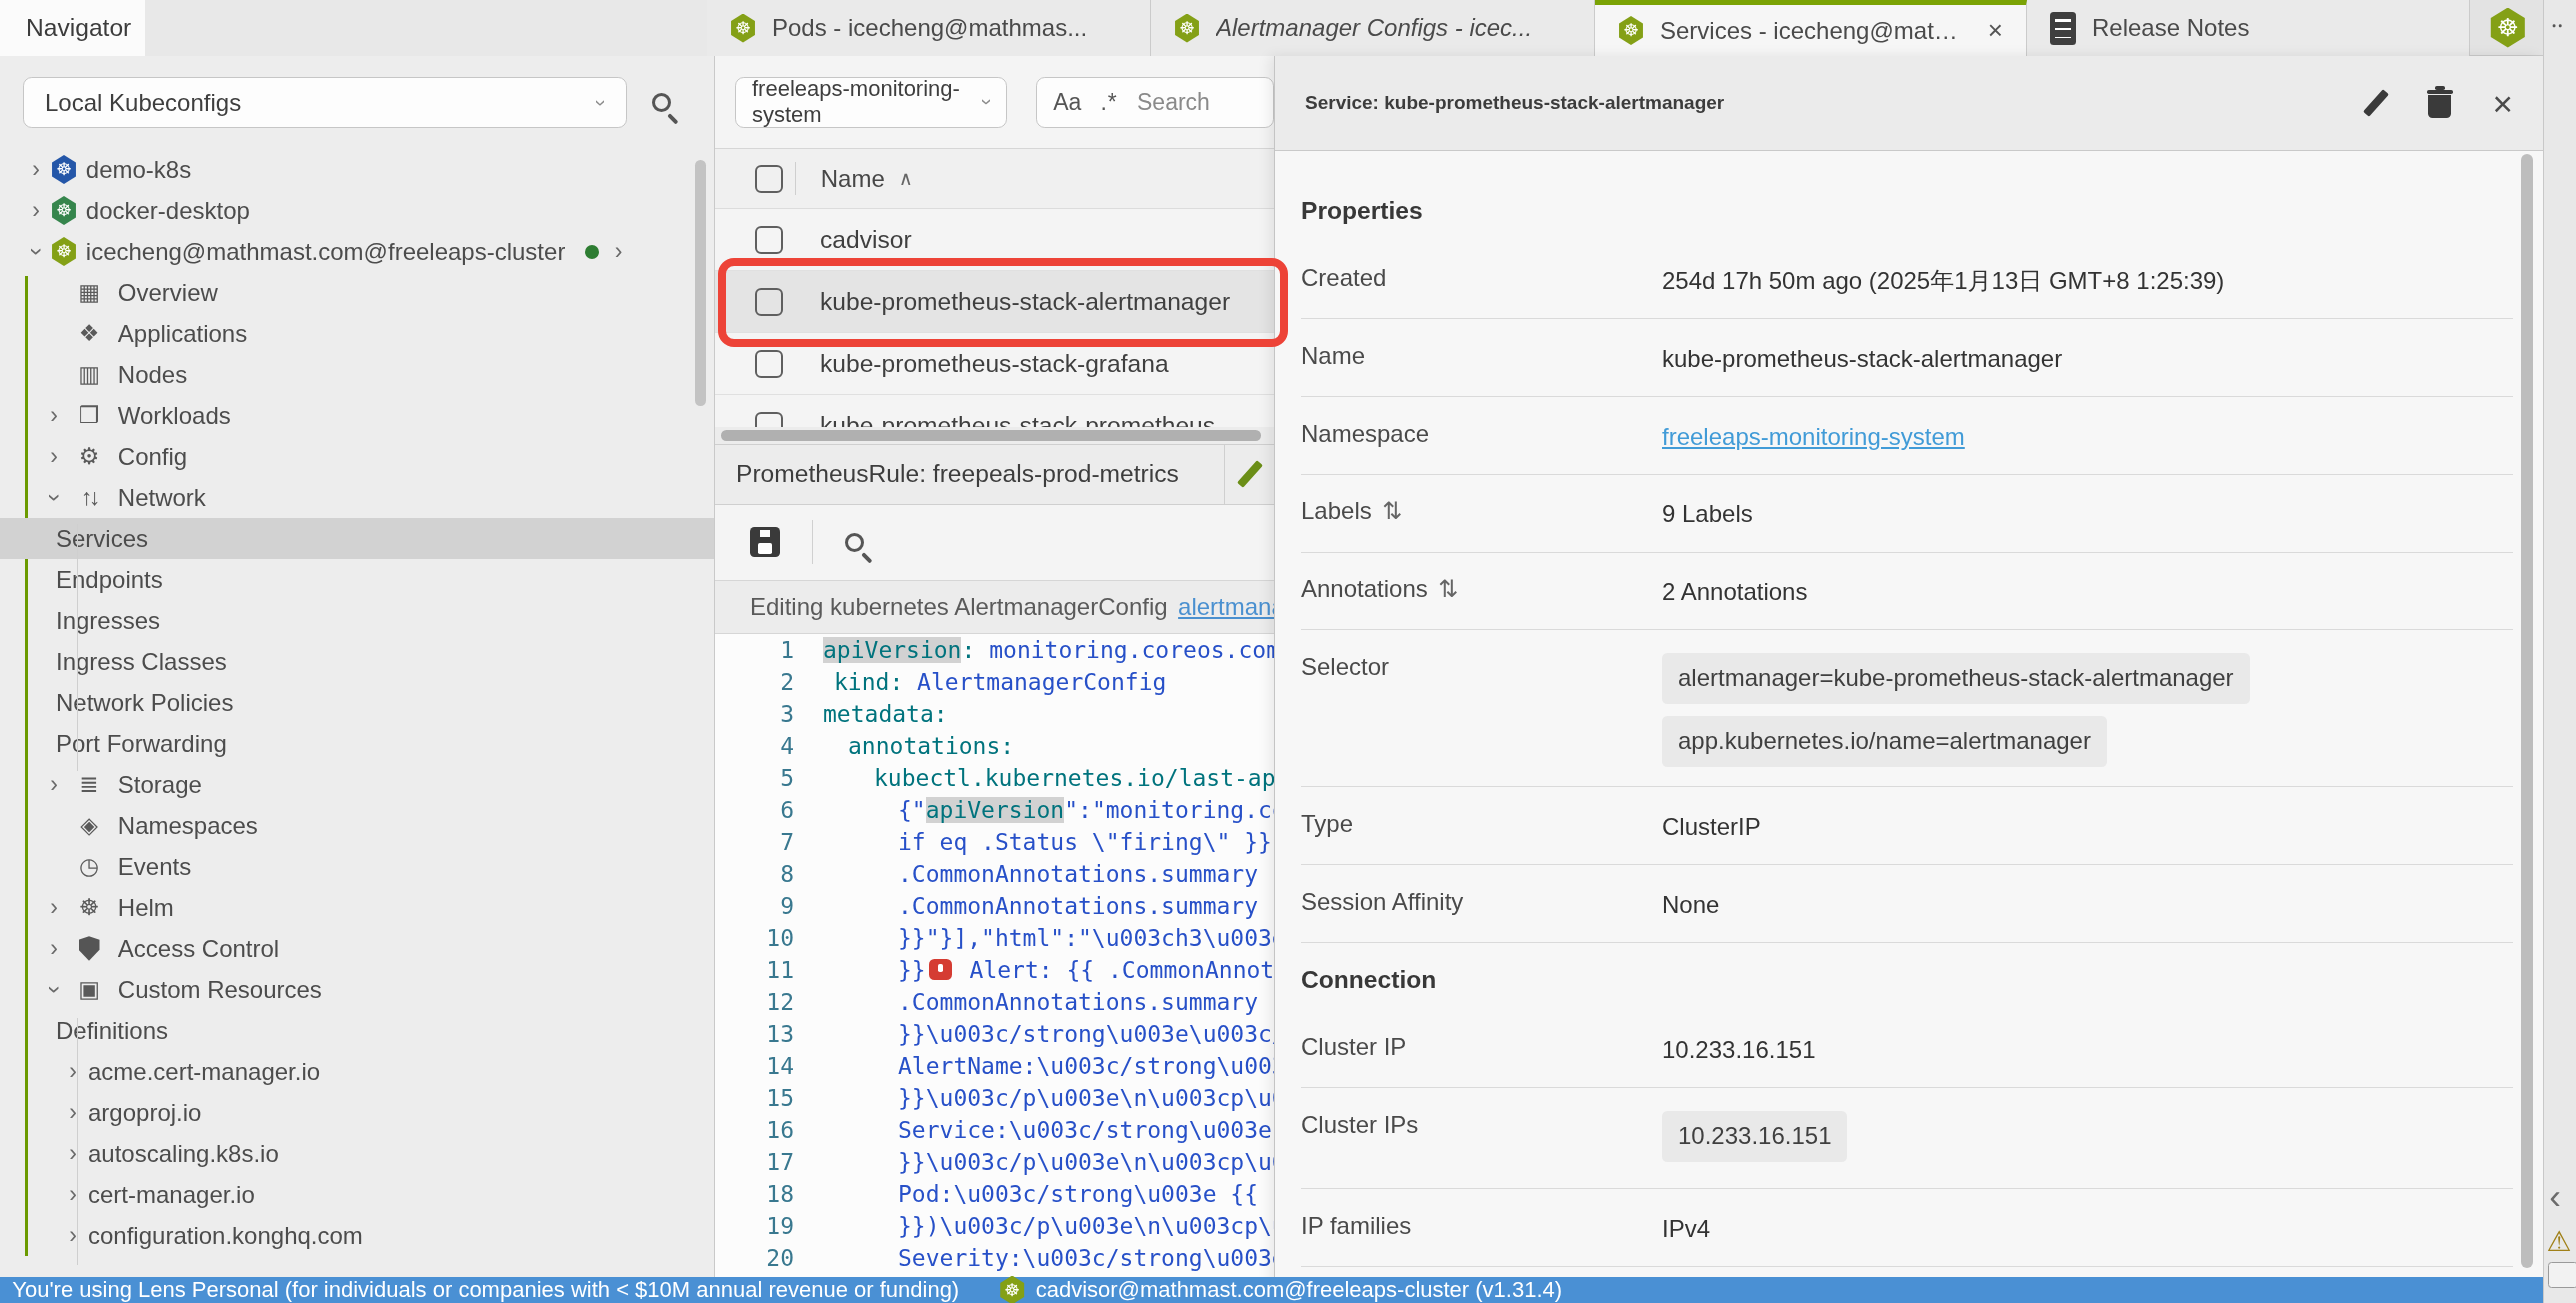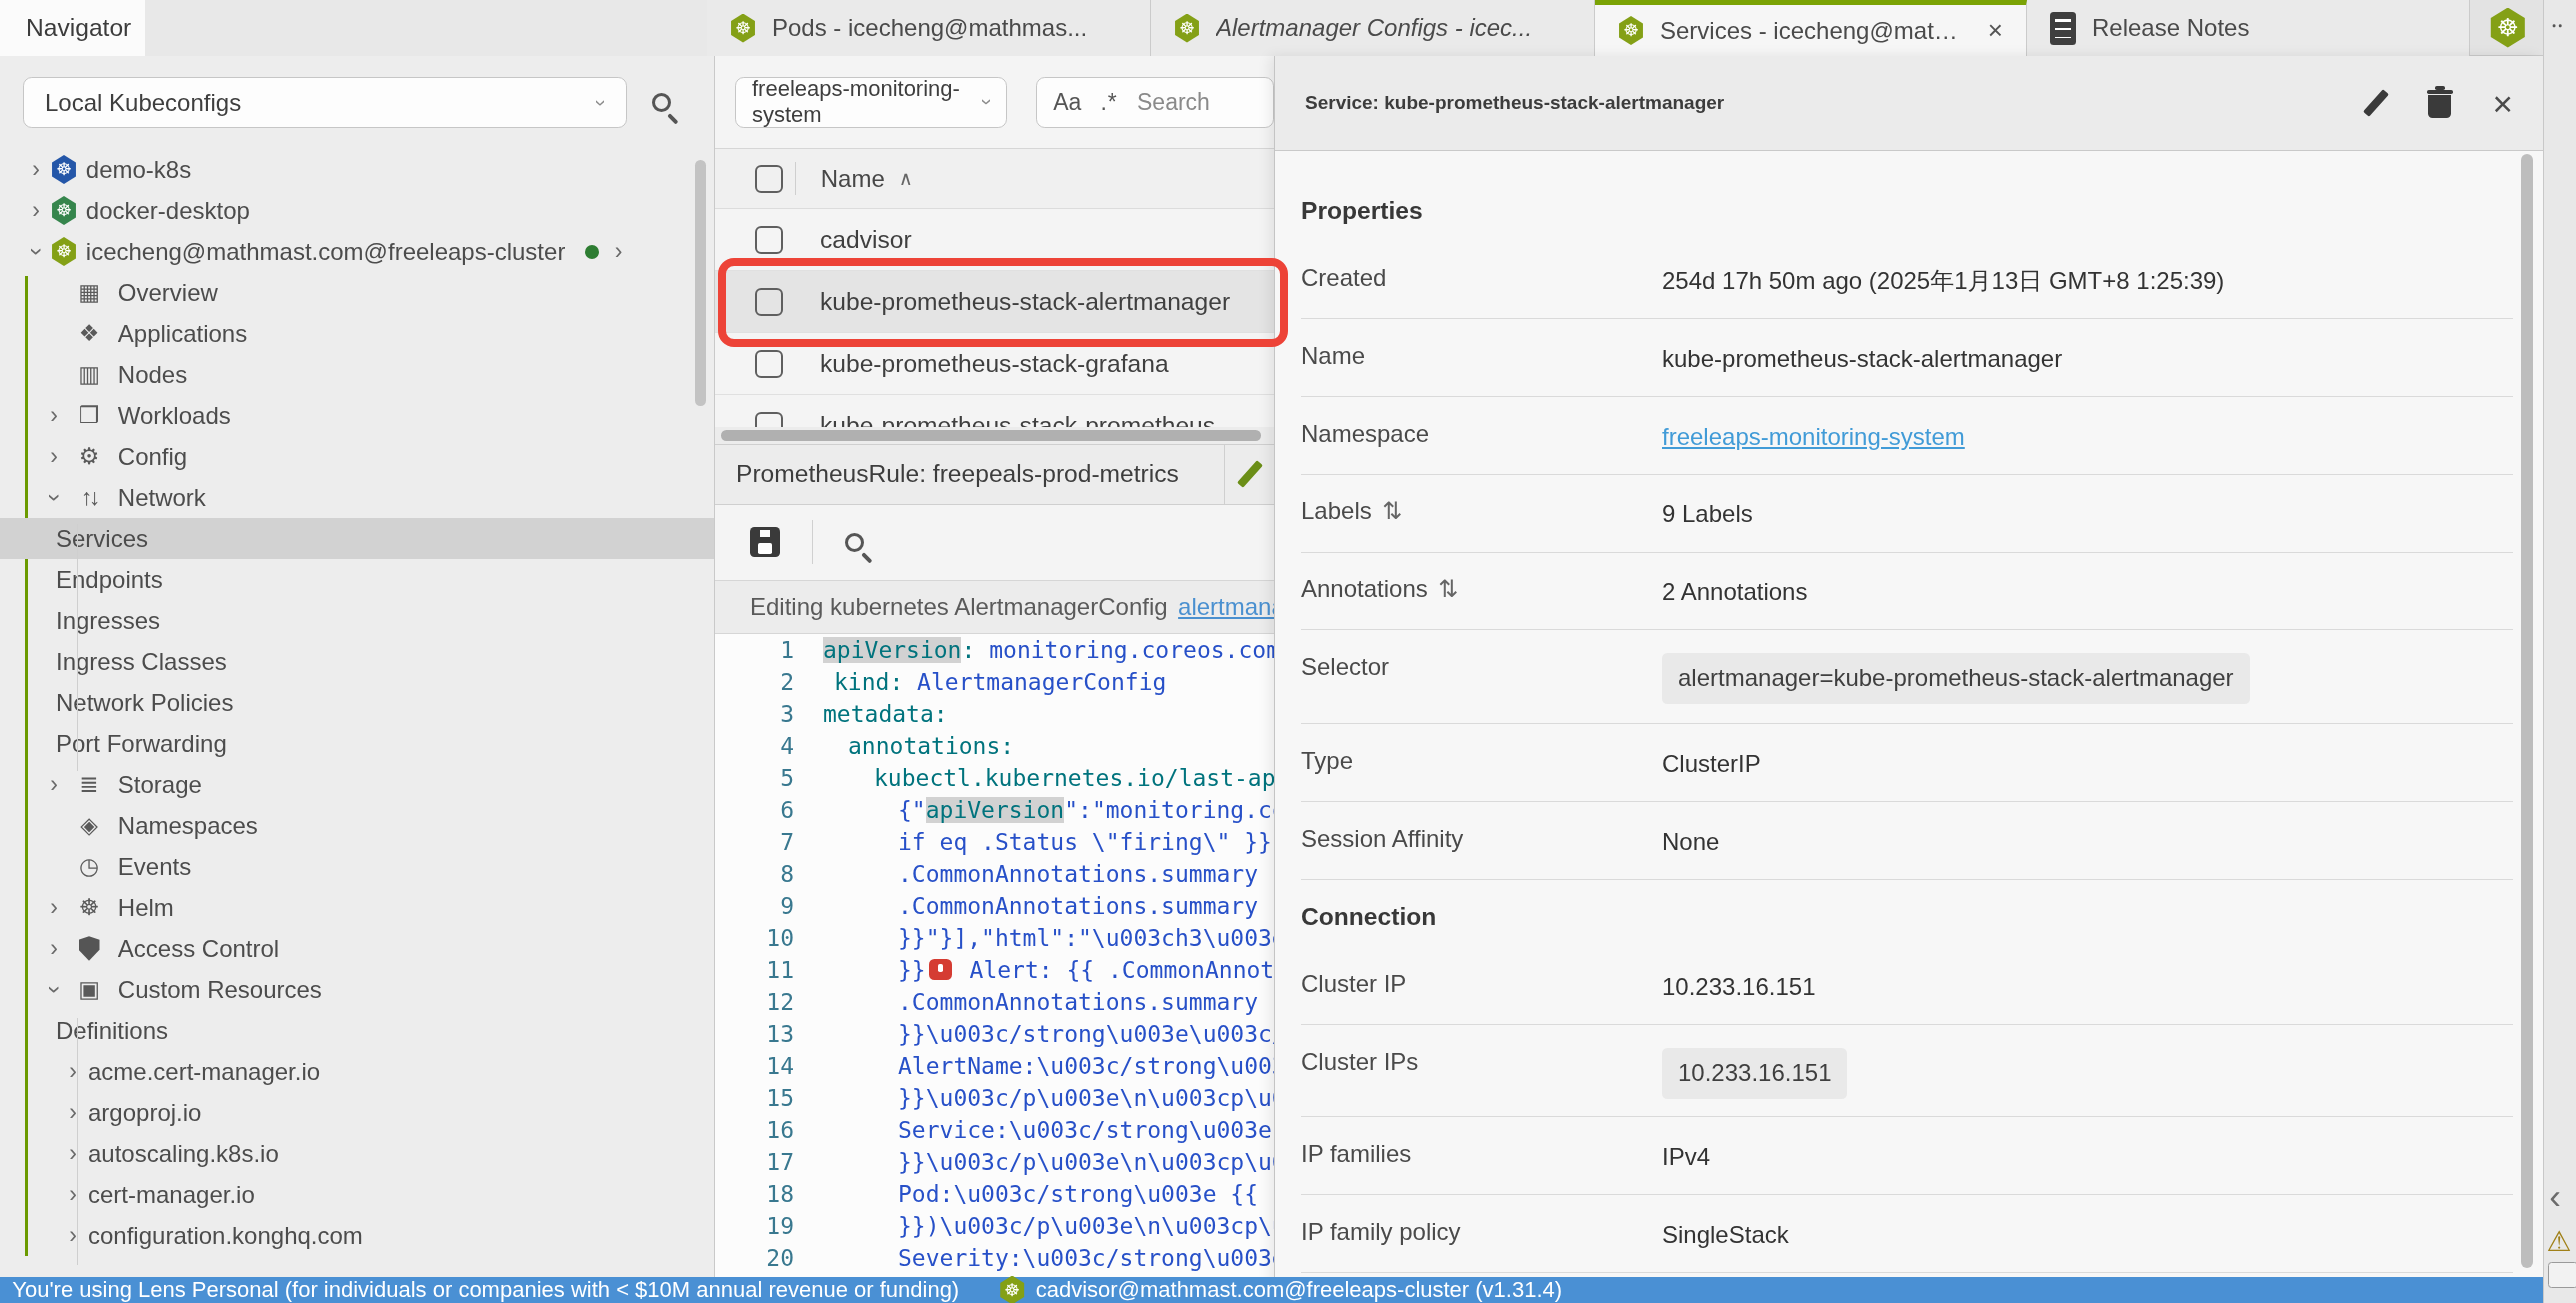--- a/index.html
+++ b/index.html
@@ -417,36 +417,37 @@
         <div class="dvalue">9 Labels</div>
       </div>
       <div class="drow">
         <div class="dlabel">Annotations<span class="sort-glyph">⇅</span></div>
         <div class="dvalue">2 Annotations</div>
       </div>
       <div class="drow" style="padding-bottom: 7px;">
         <div class="dlabel">Selector</div>
         <div class="dvalue">
           <span class="badge-wrap"><span class="badge">alertmanager=kube-prometheus-stack-alertmanager</span></span>
+          <span class="badge-wrap"><span class="badge">app.kubernetes.io/name=alertmanager</span></span>
         </div>
       </div>
       <div class="drow">
         <div class="dlabel">Type</div>
         <div class="dvalue">ClusterIP</div>
       </div>
       <div class="drow">
         <div class="dlabel">Session Affinity</div>
         <div class="dvalue">None</div>
       </div>
       <div class="dsection-header">Connection</div>
       <div class="drow">
         <div class="dlabel">Cluster IP</div>
         <div class="dvalue">10.233.16.151</div>
       </div>
-      <div class="drow" style="padding-bottom: 5px;">
+      <div class="drow" style="padding-bottom: 14px;">
         <div class="dlabel">Cluster IPs</div>
         <div class="dvalue">
           <span class="badge-wrap"><span class="badge">10.233.16.151</span></span>
         </div>
       </div>
       <div class="drow">
         <div class="dlabel">IP families</div>
         <div class="dvalue">IPv4</div>
       </div>
       <div class="drow">

